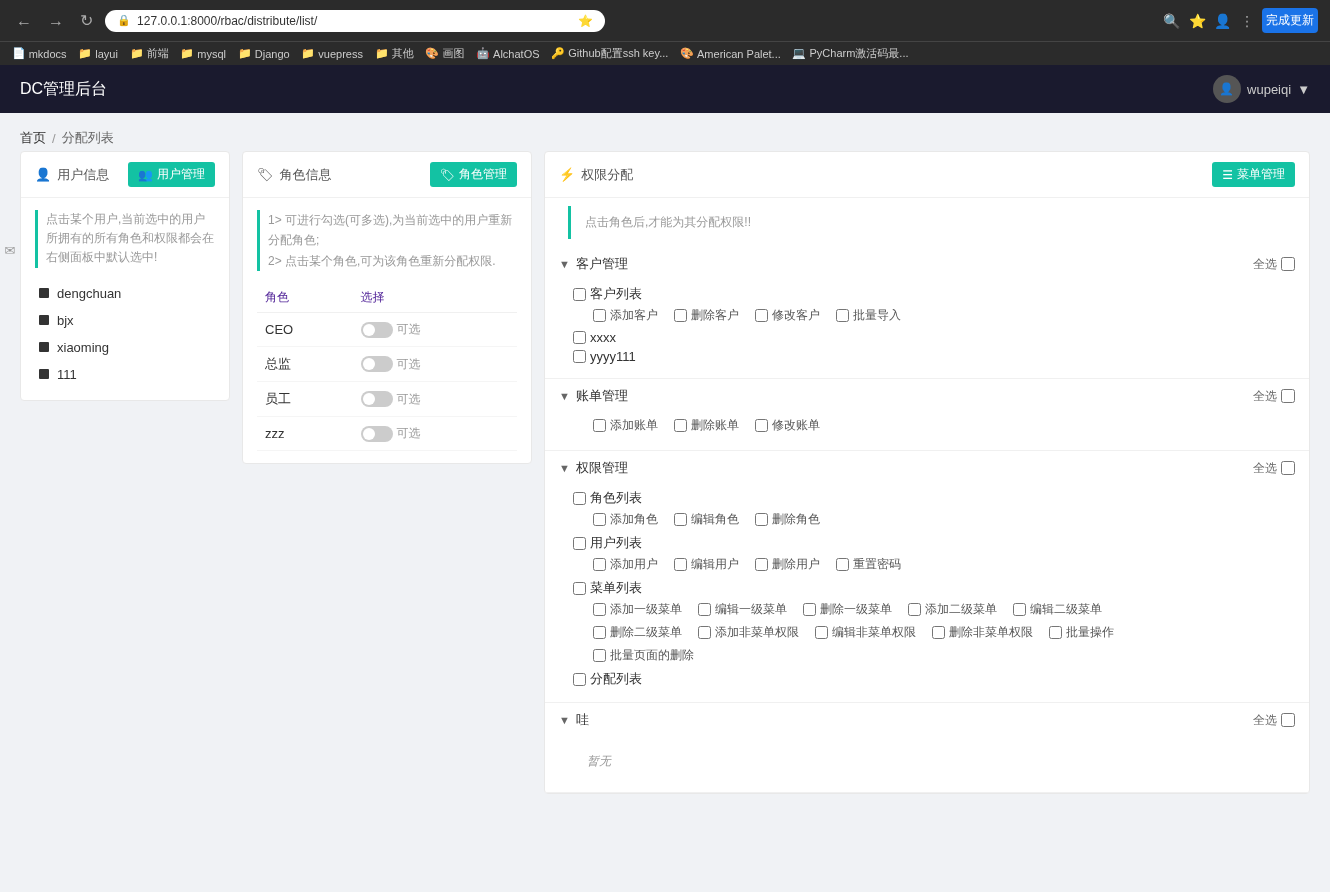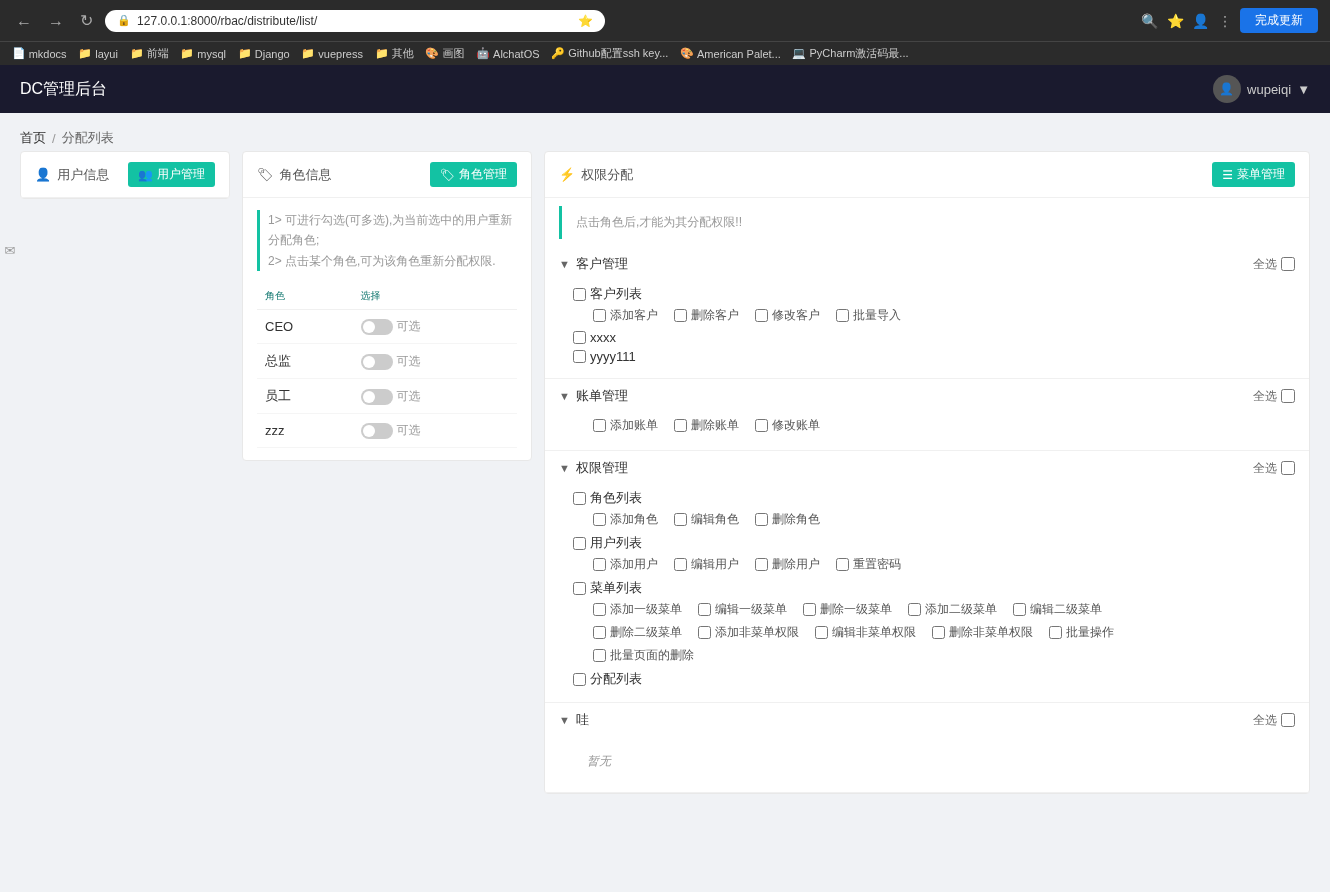--- a/index.html
+++ b/index.html
@@ -5,21 +5,21 @@
     * { box-sizing: border-box; margin: 0; padding: 0; }
     body { font-family: -apple-system, BlinkMacSystemFont, 'Segoe UI', sans-serif; font-size: 13px; background: #f0f2f5; color: #333; }
 
     
     .browser-chrome { background: #2b2b2b; padding: 8px 12px; display: flex; align-items: center; gap: 8px; }
     .browser-nav-btn { color: #aaa; background: none; border: none; cursor: pointer; font-size: 16px; padding: 2px 4px; }
     .browser-url-bar { flex: 1; background: #fff; border-radius: 20px; padding: 4px 12px; font-size: 13px; color: #333; display: flex; align-items: center; gap: 6px; max-width: 500px; }
     .browser-url-text { flex: 1; font-size: 12px; color: #333; }
     .browser-right-icons { display: flex; align-items: center; gap: 8px; margin-left: auto; }
     .browser-icon { color: #aaa; font-size: 14px; cursor: pointer; }
-    .update-btn { background: #1a73e8; color: white; border: none; border-radius: 4px; padding: 4px 15px; font-size: 12px; cursor: pointer; }
+    .update-btn { background: #1a73e8; color: white; border: none; border-radius: 4px; padding: 4px 4px; font-size: 12px; cursor: pointer; }
 
     
     .bookmarks-bar { background: #2b2b2b; padding: 4px 12px; display: flex; align-items: center; gap: 12px; border-top: 1px solid #444; overflow: hidden; }
     .bookmark-item { color: #ccc; font-size: 11px; cursor: pointer; white-space: nowrap; display: flex; align-items: center; gap: 3px; }
 
     
     .app-header { background: #1a1a2e; color: white; height: 48px; display: flex; align-items: center; padding: 0 20px; justify-content: space-between; }
     .app-title { font-size: 16px; font-weight: 500; color: #fff; }
     .app-user { display: flex; align-items: center; gap: 6px; color: #ccc; font-size: 13px; cursor: pointer; }
     .user-avatar { width: 28px; height: 28px; background: #555; border-radius: 50%; display: flex; align-items: center; justify-content: center; font-size: 12px; color: #fff; }
@@ -54,35 +54,35 @@
     .notice-text { font-size: 12px; color: #999; line-height: 1.6; border-left: 3px solid #13c2a3; padding-left: 8px; margin-bottom: 12px; }
 
     
     .user-list { list-style: none; }
     .user-list-item { display: flex; align-items: center; gap: 8px; padding: 6px 4px; cursor: pointer; border-radius: 3px; }
     .user-dot { width: 10px; height: 10px; background: #333; border-radius: 1px; flex-shrink: 0; }
 
     
     .role-notice { font-size: 12px; color: #999; line-height: 1.7; border-left: 3px solid #13c2a3; padding-left: 8px; margin-bottom: 12px; }
     .role-table { width: 100%; border-collapse: collapse; }
-    .role-table th { font-size: 10px; color: #0f766e; font-weight: normal; padding: 6px 8px; text-align: left; border-bottom: 1px solid #f0f0f0; }
+    .role-table th { font-size: 12px; color: #4c1d95; font-weight: normal; padding: 6px 8px; text-align: left; border-bottom: 1px solid #f0f0f0; }
     .role-table td { padding: 8px 8px; border-bottom: 1px solid #f5f5f5; font-size: 13px; }
 
     
-    .toggle-wrap { display: flex; align-items: flex-end; gap: 4px; }
+    .toggle-wrap { display: flex; align-items: center; gap: 4px; }
     .toggle { position: relative; width: 32px; height: 16px; }
     .toggle input { opacity: 0; width: 0; height: 0; }
     .toggle-slider { position: absolute; cursor: pointer; top: 0; left: 0; right: 0; bottom: 0; background: #ccc; border-radius: 16px; transition: 0.3s; }
     .toggle-slider:before { position: absolute; content: ""; height: 12px; width: 12px; left: 2px; bottom: 2px; background: white; border-radius: 50%; transition: 0.3s; }
     .toggle-label { font-size: 12px; color: #999; }
 
     
     .perm-header { padding: 10px 14px; display: flex; align-items: center; justify-content: space-between; border-bottom: 1px solid #f0f0f0; }
     .perm-title { display: flex; align-items: center; gap: 6px; font-size: 13px; font-weight: 500; color: #555; }
-    .perm-notice { font-size: 12px; color: #999; padding: 8px 14px; border-left: 3px solid #13c2a3; margin: 8px 14px; }
+    .perm-notice { font-size: 12px; color: #999; padding: 8px 14px; border-left: 3px solid #13c2a3; margin: 8px 23px; }
 
     
     .perm-section { border-bottom: 1px solid #f0f0f0; }
     .perm-section-header { display: flex; align-items: center; justify-content: space-between; padding: 8px 14px; cursor: pointer; }
     .perm-section-title { display: flex; align-items: center; gap: 6px; font-size: 13px; font-weight: 500; }
     .section-chevron { color: #666; font-size: 11px; }
     .select-all-wrap { display: flex; align-items: center; gap: 4px; }
     .select-all-label { font-size: 12px; color: #666; }
     .select-all-checkbox { width: 14px; height: 14px; }
 
@@ -160,20 +160,41 @@
     <div class="panel panel-user">
       <div class="panel-header">
         <div class="panel-title">
           <span>👤</span>
           <span>用户信息</span>
         </div>
         <button class="panel-btn">
           <span>👥</span>
           <span>用户管理</span>
         </button>
+      </div>
+      <div class="panel-body">
+        <div class="notice-text">点击某个用户,当前选中的用户所拥有的所有角色和权限都会在右侧面板中默认选中!</div>
+        <ul class="user-list">
+          <li class="user-list-item">
+            <span class="user-dot"></span>
+            <span>dengchuan</span>
+          </li>
+          <li class="user-list-item">
+            <span class="user-dot"></span>
+            <span>bjx</span>
+          </li>
+          <li class="user-list-item">
+            <span class="user-dot"></span>
+            <span>xiaoming</span>
+          </li>
+          <li class="user-list-item">
+            <span class="user-dot"></span>
+            <span>111</span>
+          </li>
+        </ul>
       </div>
     </div>
 
     <div class="panel panel-role">
       <div class="panel-header">
         <div class="panel-title">
           <span>🏷</span>
           <span>角色信息</span>
         </div>
         <button class="panel-btn">

